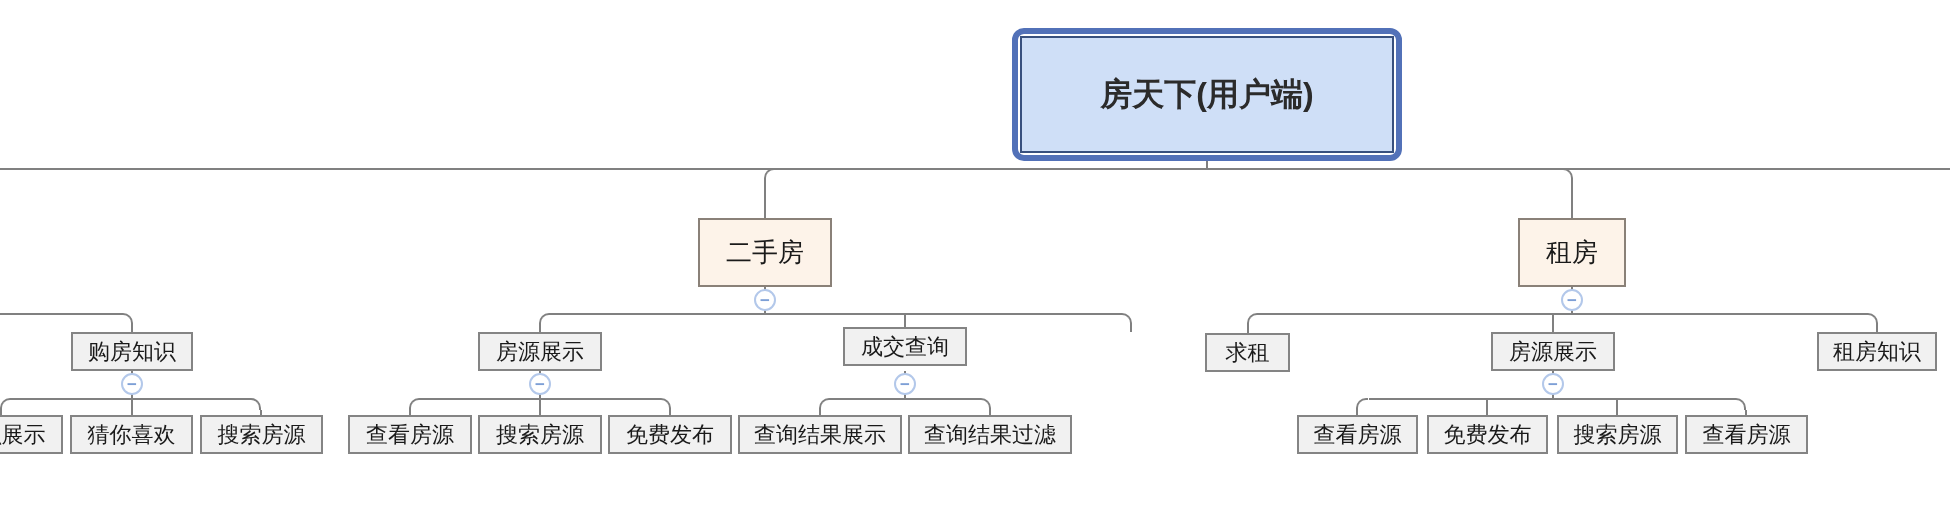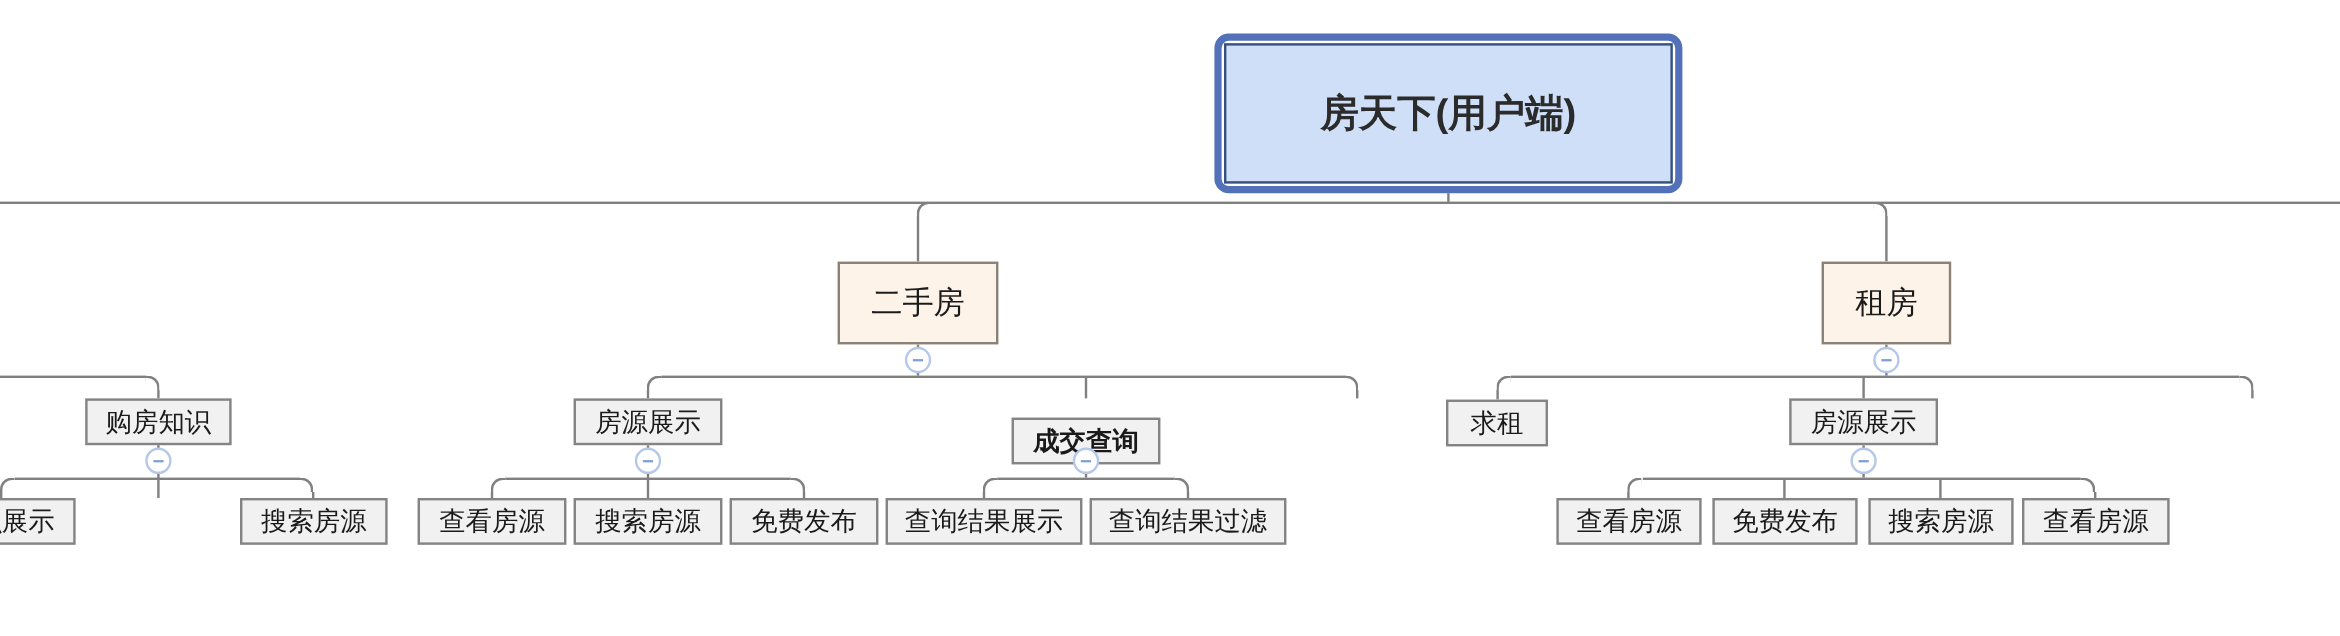--- a/index.html
+++ b/index.html
@@ -103,25 +103,27 @@
 
   <div class="root-outer" style="left:1012px;top:28px;width:390px;height:133px;">
     <div class="root-inner">房天下(用户端)</div>
   </div>
 
   <div class="node branch" style="left:698px;top:218px;width:134px;height:69px;">二手房</div>
   <div class="node branch" style="left:1518px;top:218px;width:108px;height:69px;">租房</div>
 
   <div class="node" style="left:71px;top:332px;width:122px;height:39px;">购房知识</div>
   <div class="node" style="left:478px;top:332px;width:124px;height:39px;">房源展示</div>
-  <div class="node" style="left:843px;top:348px;width:124px;height:39px;font-weight:bold;">成交查询</div>
+  <div class="node" style="left:843px;top:327px;width:124px;height:39px;">成交查询</div>
   <div class="node" style="left:1205px;top:333px;width:85px;height:39px;">求租</div>
   <div class="node" style="left:1491px;top:332px;width:124px;height:39px;">房源展示</div>
+  <div class="node" style="left:1817px;top:332px;width:120px;height:39px;">租房知识</div>
 
   <div class="node" style="left:-60px;top:415px;width:123px;height:39px;">知识展示</div>
+  <div class="node" style="left:70px;top:415px;width:123px;height:39px;">猜你喜欢</div>
   <div class="node" style="left:200px;top:415px;width:123px;height:39px;">搜索房源</div>
   <div class="node" style="left:348px;top:415px;width:124px;height:39px;">查看房源</div>
   <div class="node" style="left:478px;top:415px;width:124px;height:39px;">搜索房源</div>
   <div class="node" style="left:608px;top:415px;width:124px;height:39px;">免费发布</div>
   <div class="node" style="left:908px;top:415px;width:164px;height:39px;">查询结果过滤</div>
   <div class="node" style="left:738px;top:415px;width:164px;height:39px;">查询结果展示</div>
   <div class="node" style="left:1297px;top:415px;width:121px;height:39px;">查看房源</div>
   <div class="node" style="left:1427px;top:415px;width:121px;height:39px;">免费发布</div>
   <div class="node" style="left:1557px;top:415px;width:121px;height:39px;">搜索房源</div>
   <div class="node" style="left:1685px;top:415px;width:123px;height:39px;">查看房源</div>

